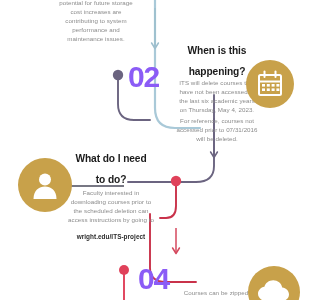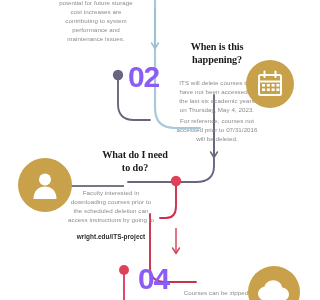--- a/index.html
+++ b/index.html
@@ -28,25 +28,24 @@
     color:#2b2b2b;
     font-size:6.4px;
     font-weight:bold;
     text-align:center;
     letter-spacing:.05px;
   }
   .q-title{
     position:absolute;
     color:#1b1b1b;
     font-size:10.2px;
-    line-height:13px;
+    line-height:21px;
     font-weight:bold;
     text-align:center;
     letter-spacing:-.1px;
-    font-family:Liberation Serif, serif;
   }
   .step-num{
     position:absolute;
     color:#8b5cf6;
     font-size:30px;
     font-weight:bold;
     letter-spacing:-1.2px;
     line-height:30px;
   }
   .circle-icon{
@@ -130,21 +129,21 @@
     </svg>
   </div>
 
   <div class="circle-icon" style="left:18px;top:158px;width:54px;height:54px;">
     <svg class="icon-svg" width="32" height="32" viewBox="0 0 32 32">
       <circle cx="16" cy="10.5" r="6" fill="#ffffff"></circle>
       <path d="M4.5,30 C4.5,21.5 10,17.5 16,17.5 C22,17.5 27.5,21.5 27.5,30 Z" fill="#ffffff"></path>
     </svg>
   </div>
 
-  <div class="q-title" style="left:74px;top:148px;width:74px;margin-left:24px;">What do I need to do?</div>
+  <div class="q-title" style="left:74px;top:148px;width:74px;">What do I need to do?</div>
 
 
   <div class="body-text" style="left:68px;top:188px;width:86px;">Faculty interested in downloading courses prior to the scheduled deletion can access instructions by going to</div>
 
   <div class="link-text" style="left:68px;top:233px;width:86px;">wright.edu/ITS-project</div>
 
 
   <div class="step-num" style="left:138px;top:264px;text-align:right;">04</div>
 
   <div class="body-text" style="left:168px;top:288px;width:96px;">Courses can be zipped</div>

